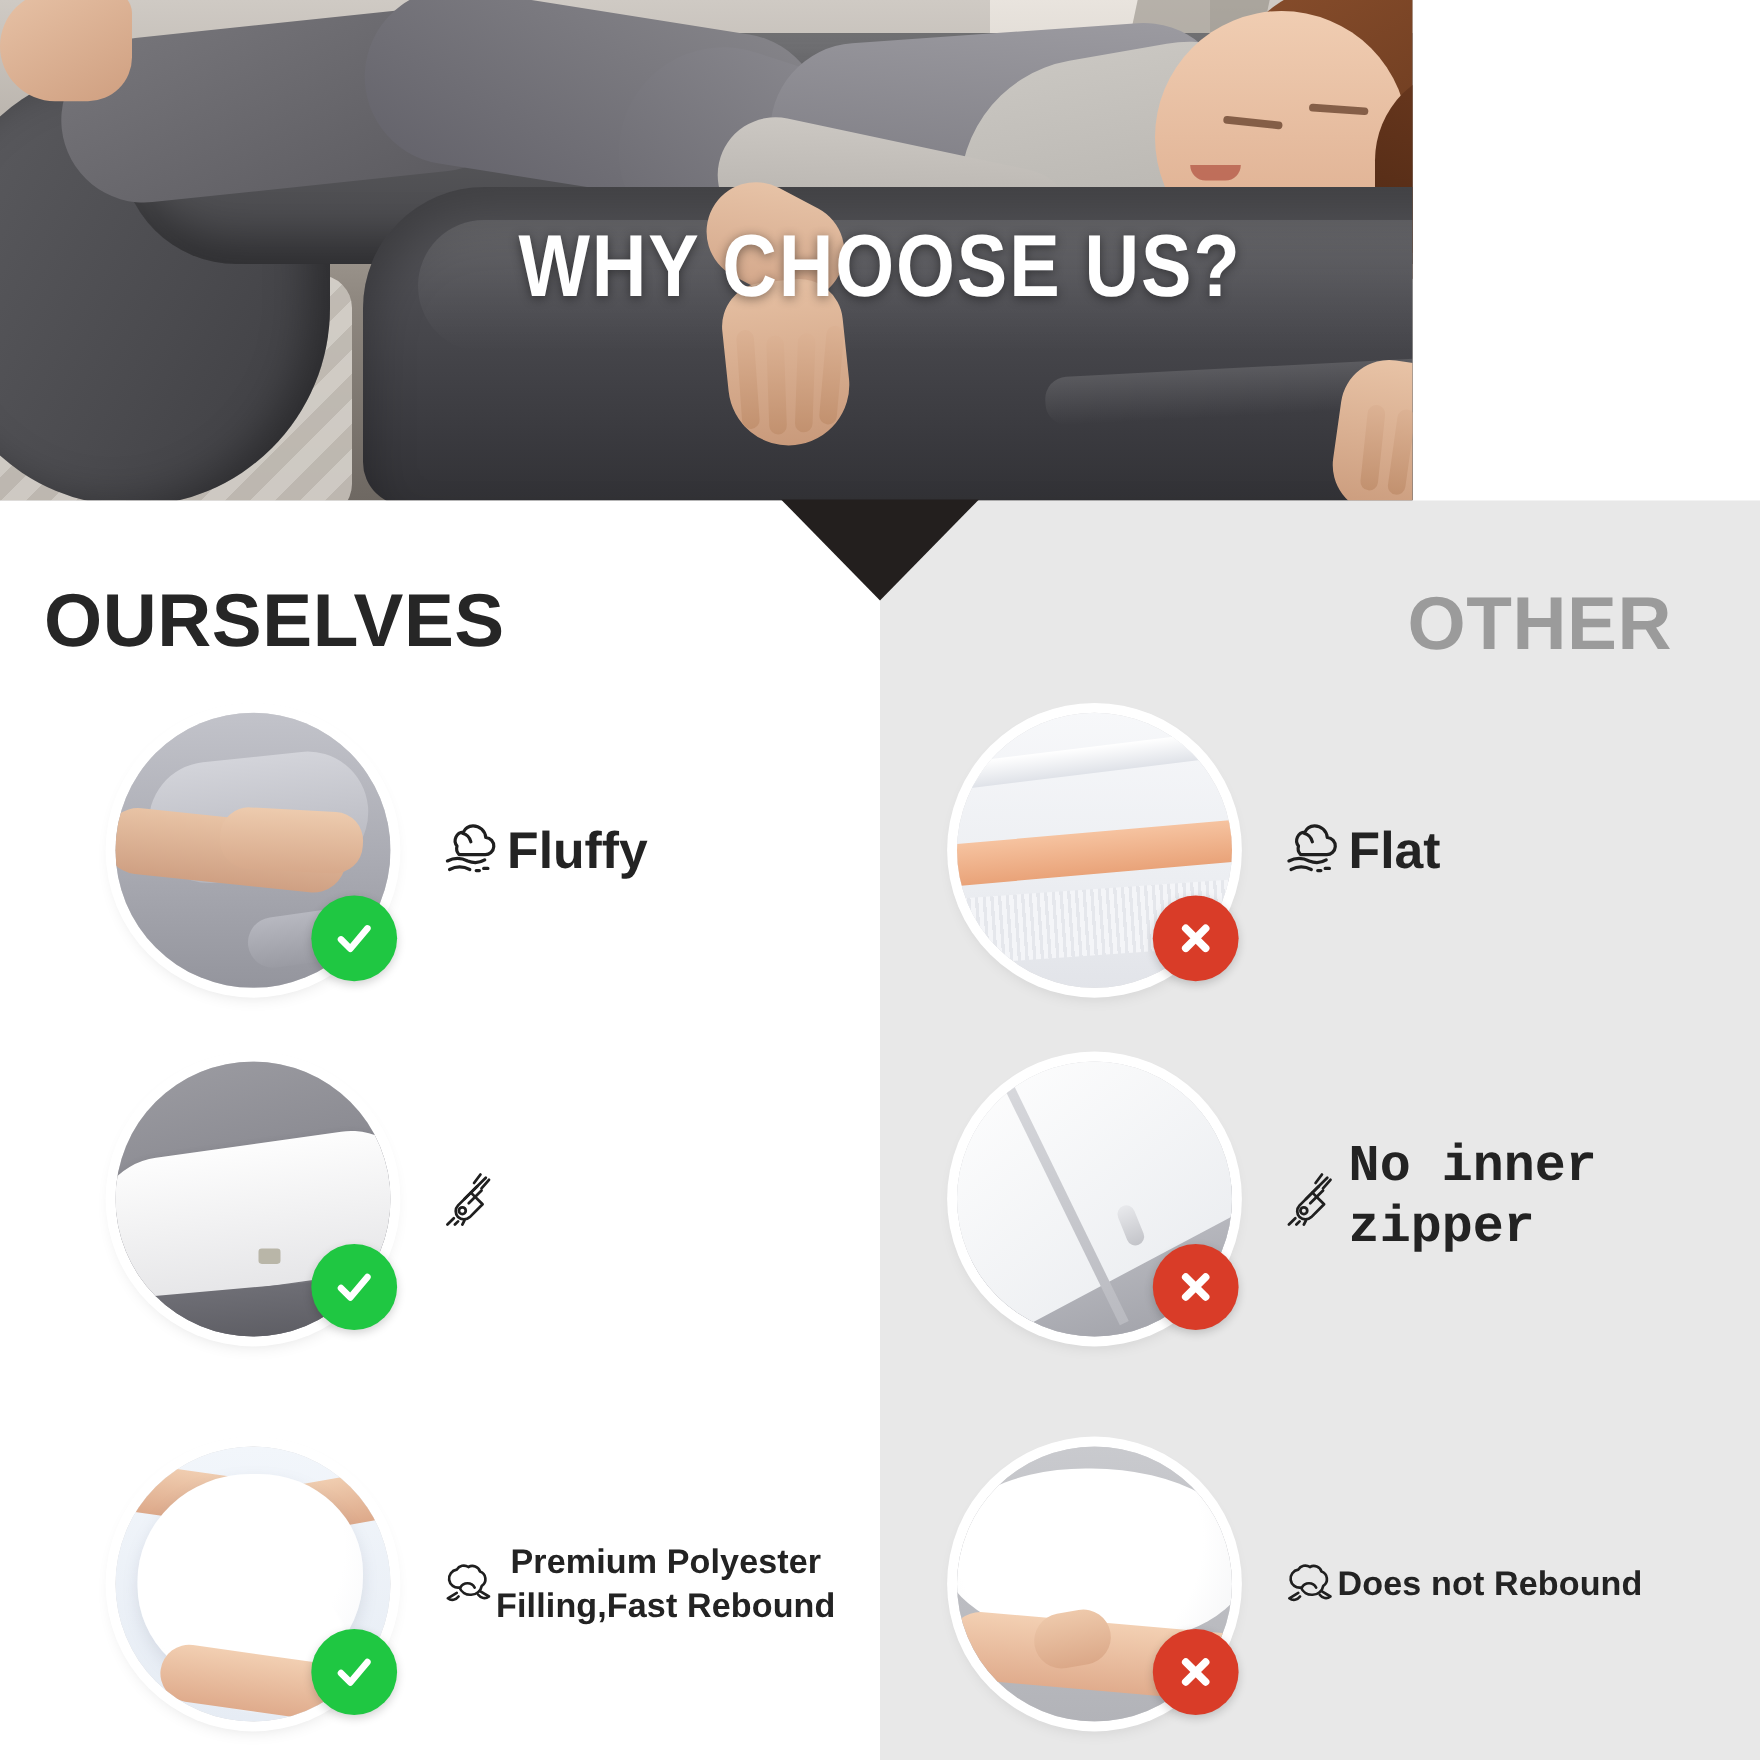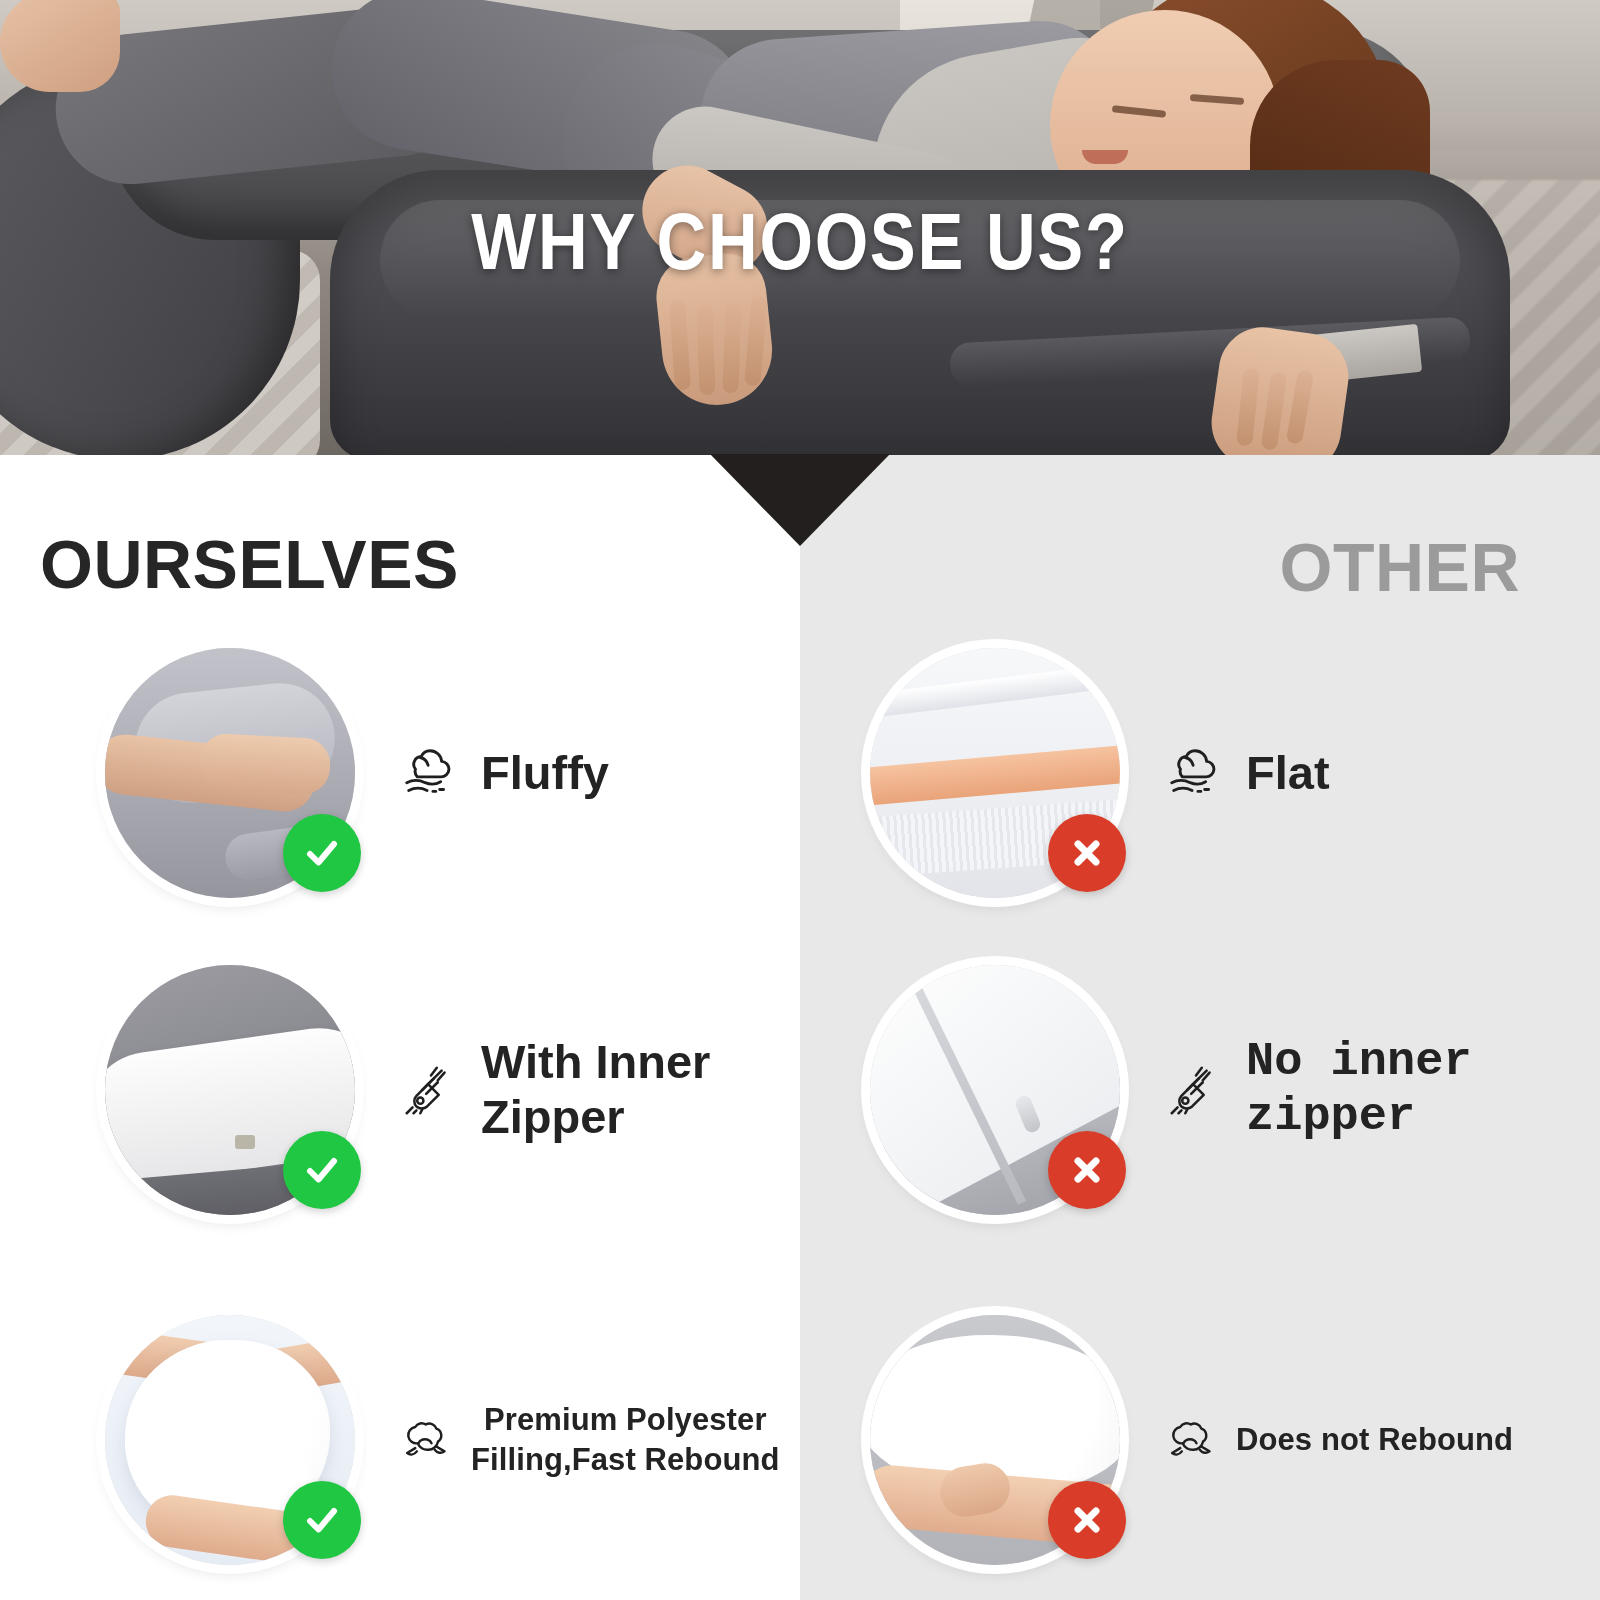--- a/index.html
+++ b/index.html
@@ -5,21 +5,21 @@
   html,body{margin:0;padding:0;}
   body{
     width:1600px;height:1600px;
     font-family:"Liberation Sans", sans-serif;
     background:#ffffff;
     overflow:hidden;
   }
   .page{position:relative;width:1600px;height:1600px;overflow:hidden;}
 
   
-  .hero{position:absolute;left:0;top:0;width:1600px;height:455px;overflow:hidden;background:#737373;}
+  .hero{position:absolute;left:0;top:0;width:1284px;height:455px;overflow:hidden;background:#737373;}
   .hero-photo{position:absolute;inset:0;overflow:hidden;}
   
   .bg-wall{position:absolute;left:0;top:0;width:1600px;height:200px;
     background:linear-gradient(180deg,#cfcac4 0%,#b9b3ac 60%,#9c968f 100%);}
   .bg-window{position:absolute;left:900px;top:-10px;width:200px;height:150px;
     background:linear-gradient(180deg,#efeae4,#d8d2cb);opacity:.85;}
   .bg-frame{position:absolute;left:1030px;top:0px;width:120px;height:40px;
     background:#8d867d;opacity:.55;transform:skewX(-12deg);}
   
   .bed{position:absolute;left:0;top:150px;width:1600px;height:305px;
@@ -170,21 +170,21 @@
   .t-fill-thumb{position:absolute;left:70px;top:150px;width:70px;height:50px;border-radius:26px;
     background:linear-gradient(180deg,#eec9ab,#dba888);transform:rotate(-10deg);}
 
   
   .badge{position:absolute;right:-6px;bottom:6px;width:78px;height:78px;border-radius:50%;
     display:flex;align-items:center;justify-content:center;}
   .badge.ok{background:#1fc742;box-shadow:0 3px 9px rgba(0,0,0,.18);}
   .badge.no{background:#d93c28;box-shadow:0 3px 9px rgba(0,0,0,.18);}
   .badge svg{display:block;}
 
-  .rowtext{display:flex;align-items:center;gap:20px;margin-left:44px;}
+  .rowtext{display:flex;align-items:center;margin-left:44px;}
   .feat-icon{width:62px;height:62px;flex:0 0 62px;}
   .feat-icon.small{width:52px;height:52px;flex:0 0 52px;}
   .feat-label{color:#232323;font-weight:bold;font-size:47px;line-height:1.16;}
   .feat-label.small{font-size:31px;line-height:1.28;letter-spacing:.1px;}
 </style>
 </head>
 <body>
 
 <div class="page">
 
@@ -320,21 +320,20 @@
           <path d="M47 14 L40 22"></path>
           <path d="M39 9 L33 17"></path>
           <path d="M30 26 L18 38a8 8 0 0 0 0 11 8 8 0 0 0 11 0l12-12z"></path>
           <path d="M36 20 L24 32"></path>
           <path d="M40 24 L28 36"></path>
           <circle cx="22" cy="43" r="3.2"></circle>
           <path d="M14 50 L8 56"></path>
           <path d="M18 53 L15 56M24 52l-2 4"></path>
         </g>
       </svg>
-      <div class="feat-label" style="max-width:320px;">With Inner Zipper</div>
     </div>
   </div>
 
   <div class="row" style="left:870px;top:965px;font-family:Liberation Mono, monospace;">
     <div class="thumb-wrap">
       <div class="thumb">
         <div class="t-zipcover"></div>
           <div class="t-zipgrey"></div>
         <div class="t-zipwhite"></div>
           <div class="t-ziptape"></div>

